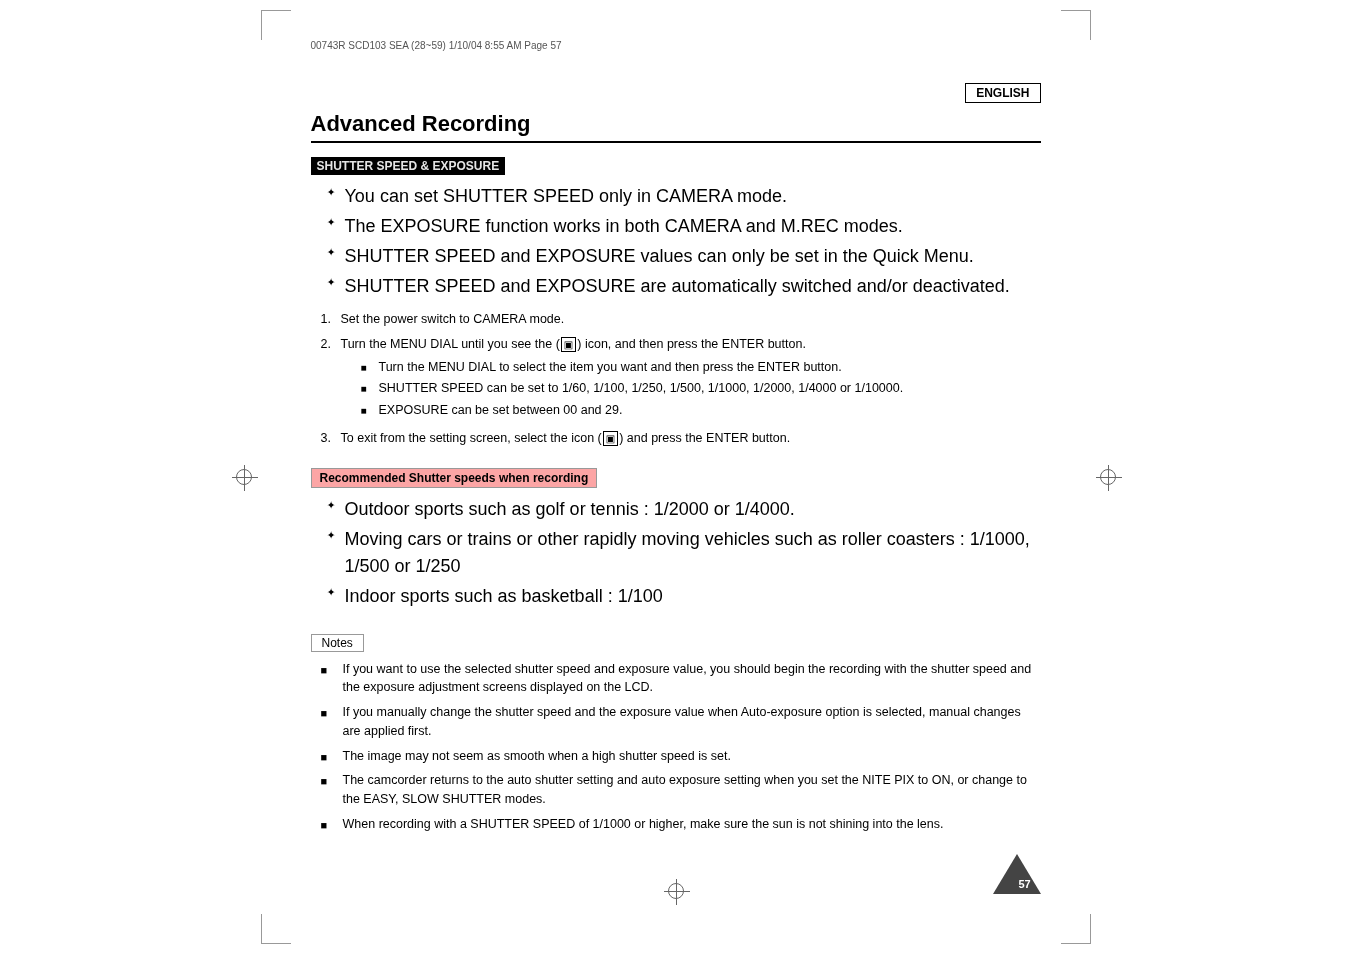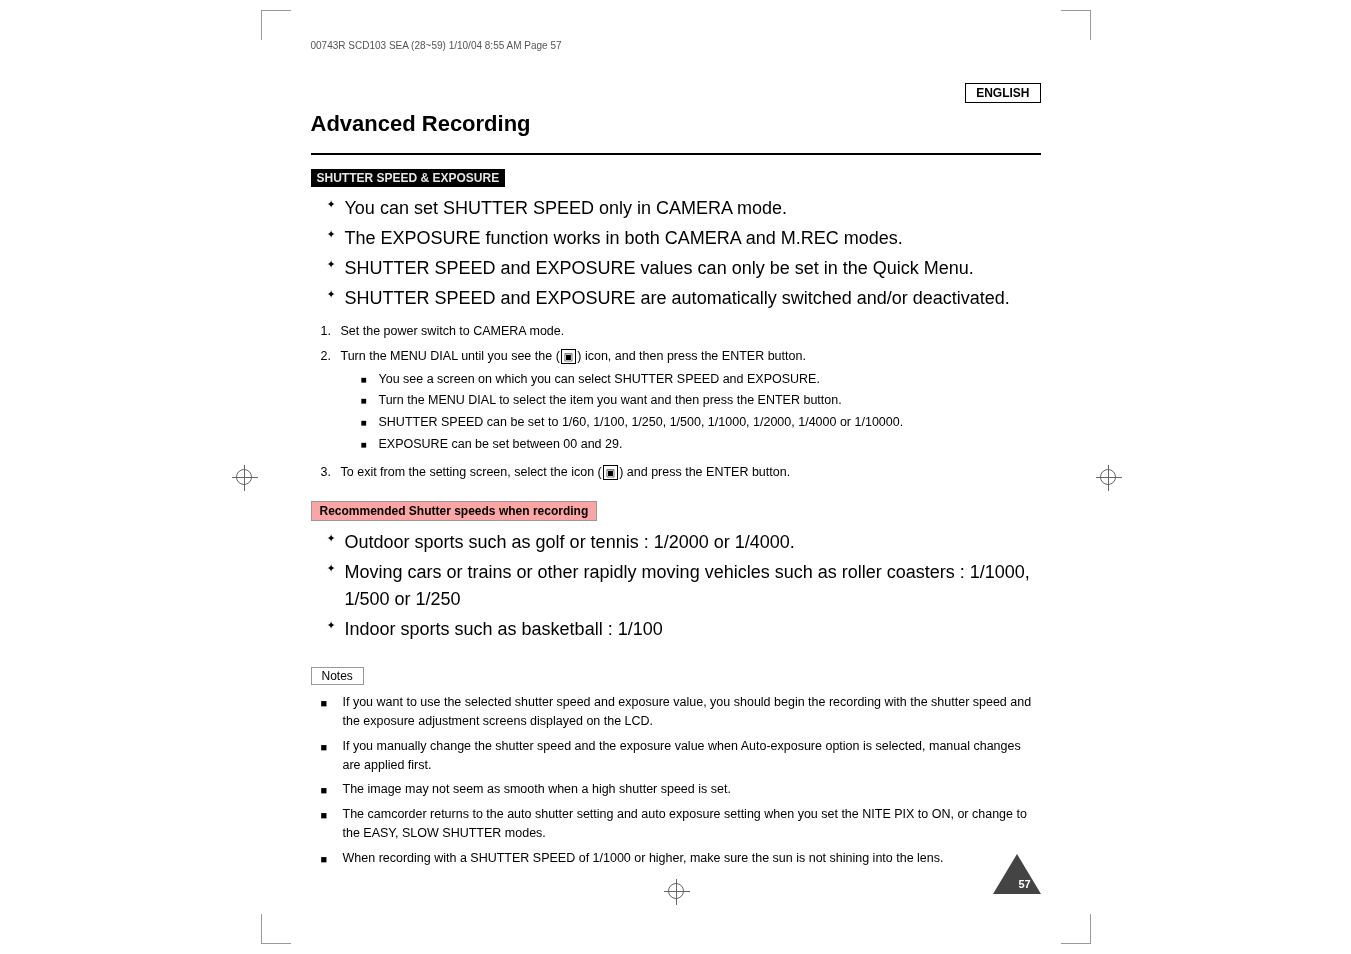--- a/index.html
+++ b/index.html
@@ -39,21 +39,21 @@
       font-size: 12px;
       font-weight: bold;
       text-align: center;
     }
 
     
     .page-title {
       font-size: 22px;
       font-weight: bold;
       border-bottom: 2px solid #000;
-      padding-bottom: 16px;
+      padding-bottom: 4px;
       margin-bottom: 14px;
     }
 
     
     .section-heading {
       background: #000;
       color: #e5e5e5;
       font-weight: bold;
       font-size: 12px;
       padding: 2px 6px;
@@ -279,21 +279,20 @@
     <ol class="numbered-list">
       <li>
         <span class="num">1.</span>
         <span>Set the power switch to CAMERA mode.</span>
       </li>
       <li>
         <span class="num">2.</span>
         <span>
           Turn the MENU DIAL until you see the (<span class="menu-icon">▣</span>) icon, and then press the ENTER button.
           <ul class="square-list">
-            <li>You see a screen on which you can select SHUTTER SPEED and EXPOSURE.</li>
             <li>Turn the MENU DIAL to select the item you want and then press the ENTER button.</li>
             <li>SHUTTER SPEED can be set to 1/60, 1/100, 1/250, 1/500, 1/1000, 1/2000, 1/4000 or 1/10000.</li>
             <li>EXPOSURE can be set between 00 and 29.</li>
           </ul>
         </span>
       </li>
       <li>
         <span class="num">3.</span>
         <span>
           To exit from the setting screen, select the icon (<span class="menu-icon">▣</span>) and press the ENTER button.

